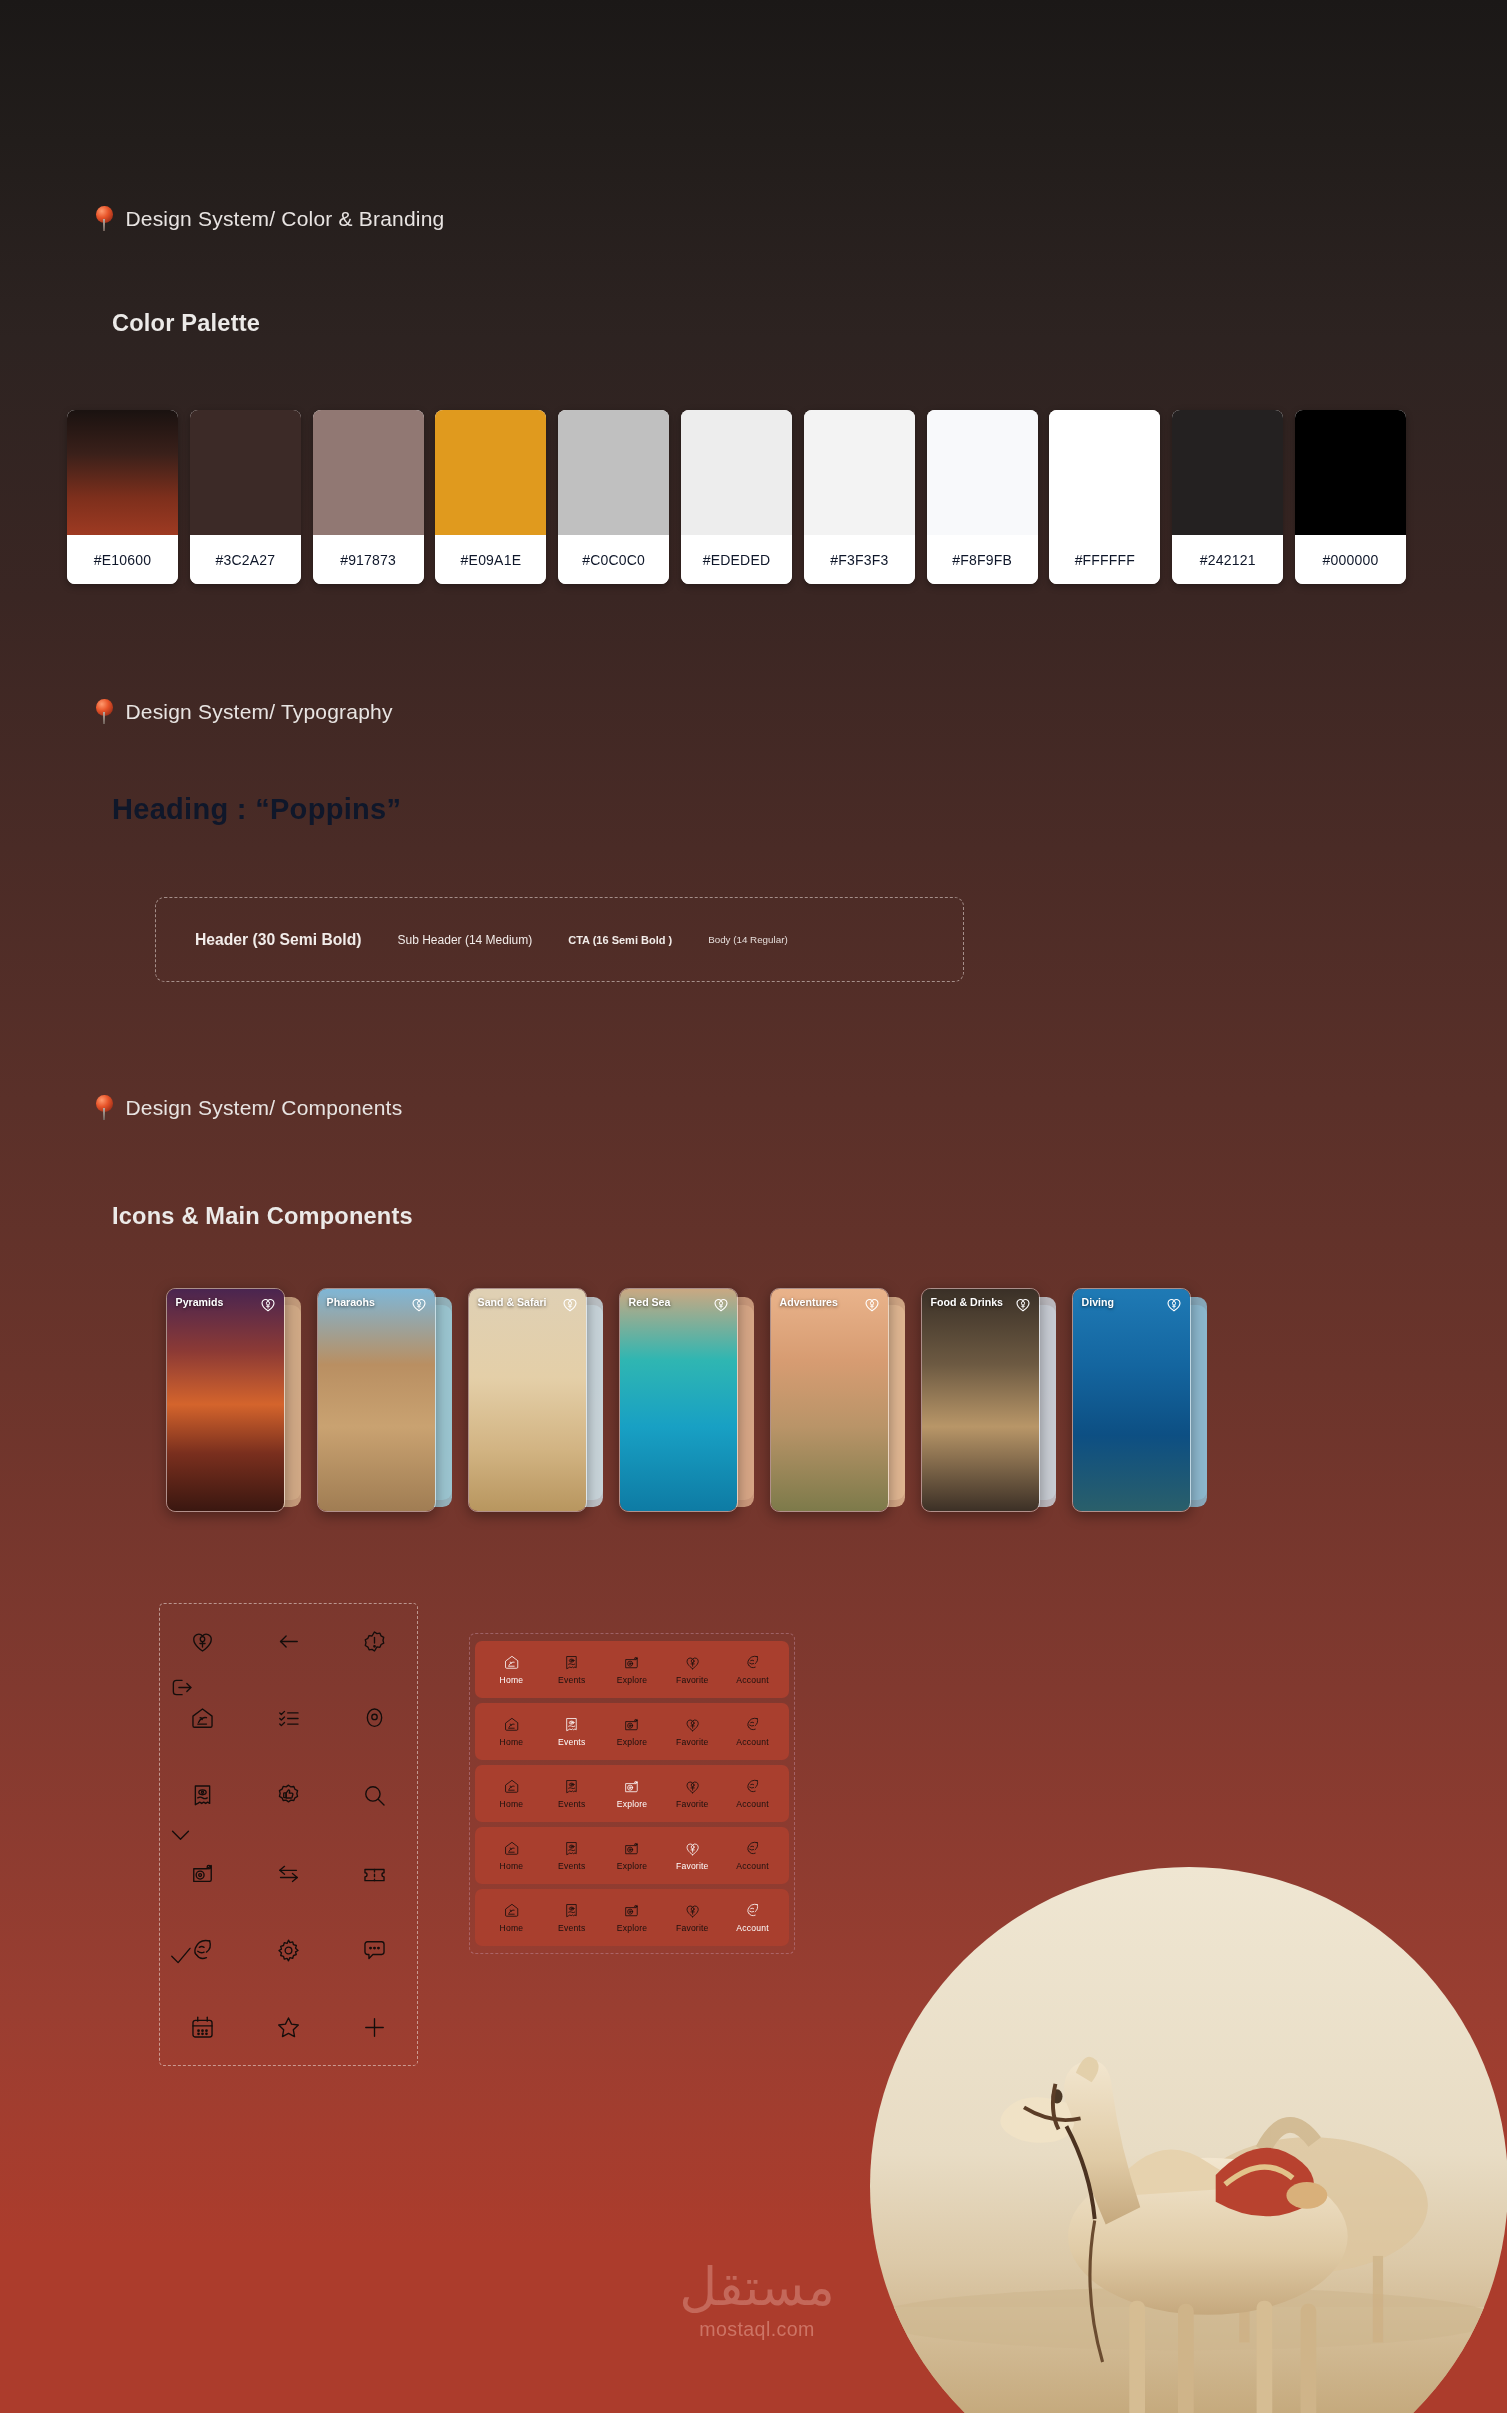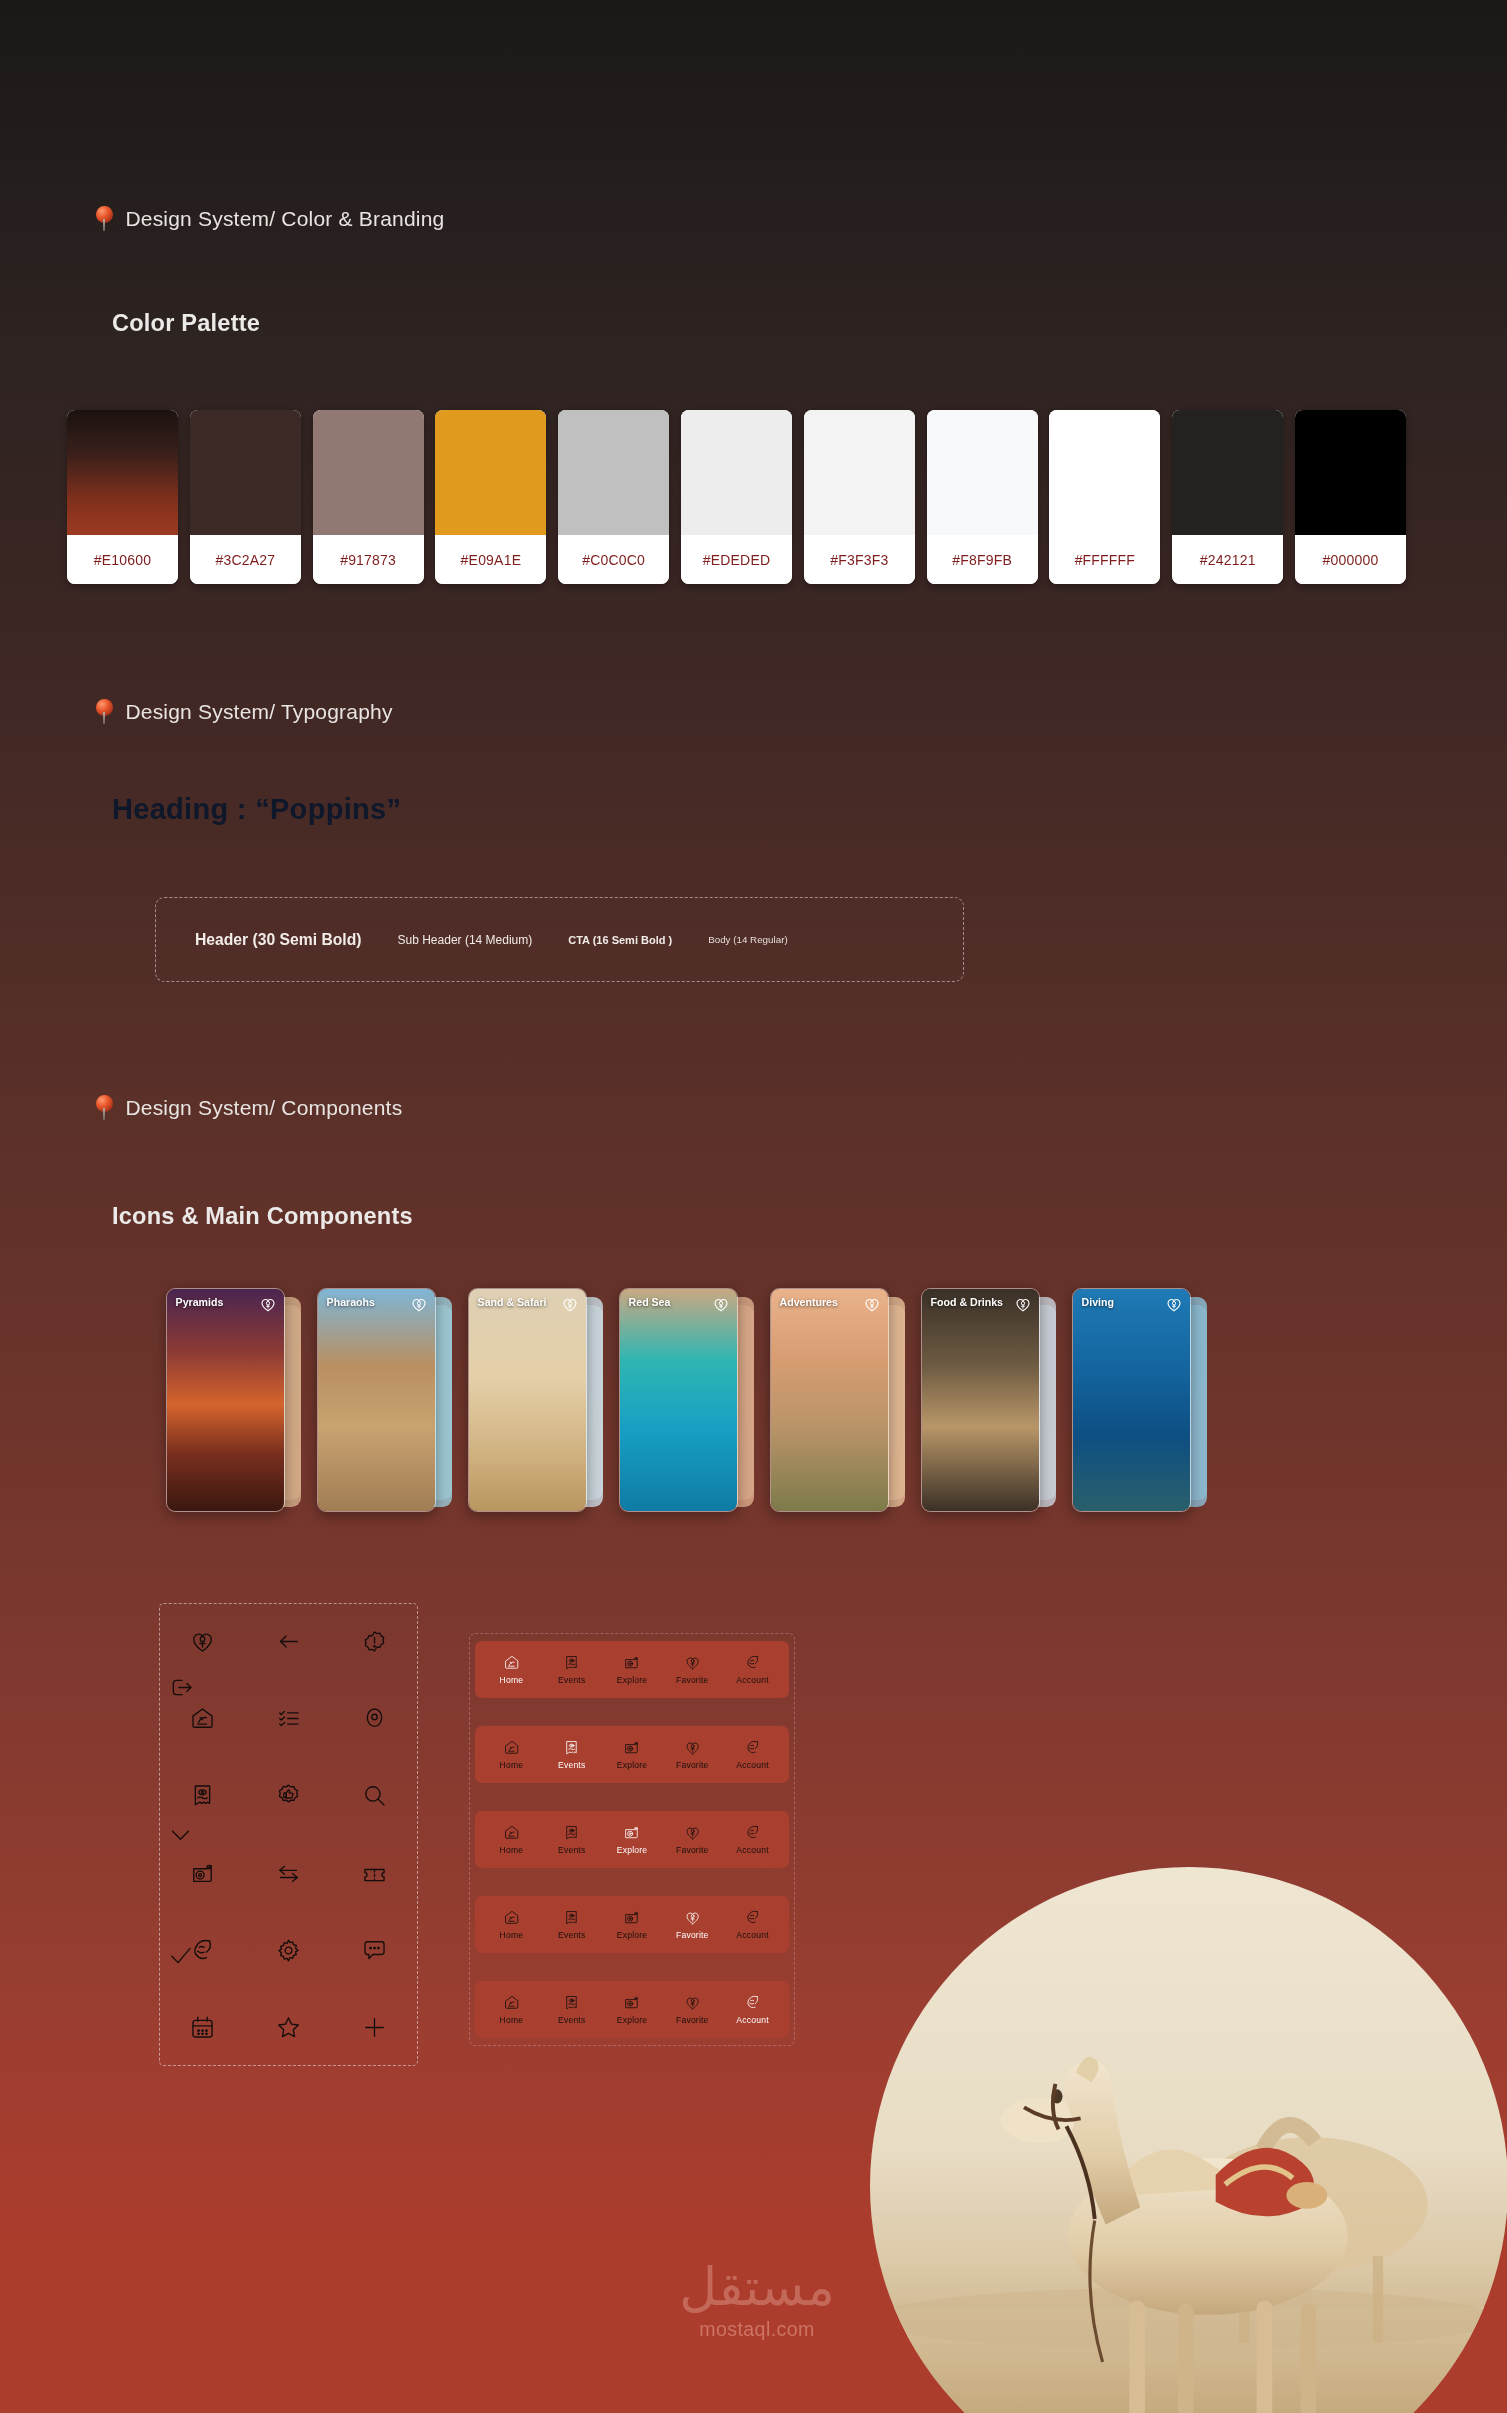--- a/index.html
+++ b/index.html
@@ -25,21 +25,21 @@
   .sec-title { font-size: 21px; font-weight: 400; color: #e8e4e2; letter-spacing: 0.2px; }
   .sub-title { font-size: 23.6px; font-weight: 700; color: #eceae8; letter-spacing: 0.2px; }
 
   
   .palette { display: flex; gap: 11.8px; }
   .sw { width: 111px; height: 174px; border-radius: 7.9px; overflow: hidden;
         background: #fff; display: flex; flex-direction: column;
         box-shadow: 0 2.4px 7.9px rgba(0,0,0,.30); }
   .sw-color { flex: 1 1 auto; }
   .sw-label { height: 49px; display: flex; align-items: center; justify-content: center;
-        font-size: 14px; color: #7f1d1d; letter-spacing: 0.2px; background: #fff;
+        font-size: 14px; color: #0f172a; letter-spacing: 0.2px; background: #fff;
         font-family: "Liberation Sans", sans-serif; }
 
   
   .type-head { font-size: 29px; font-weight: 700; color: #0f172a; letter-spacing: 0.3px; }
   .spec-box { width: 809px; height: 85px; border: 1.6px dashed rgba(235,225,220,.55);
     border-radius: 9.4px; display: flex; align-items: center; padding: 0 39px; gap: 36px; }
   .spec-item { color: #f2ece9; white-space: nowrap; }
   .spec-1 { font-size: 15.7px; font-weight: 700; }
   .spec-2 { font-size: 12px; font-weight: 500; }
   .spec-3 { font-size: 11px; font-weight: 700; }
@@ -69,21 +69,21 @@
   .ico { width: 27px; height: 27px; display: block; }
   .ico path, .ico circle, .ico line, .ico polyline, .ico rect, .ico polygon, .ico ellipse {
     stroke: #140d0b; stroke-width: 1.7; fill: none; stroke-linecap: round; stroke-linejoin: round; }
   .side-icons { position: absolute; left: 265px; top: 0; width: 63px; height: 463px; }
   .side-icons .si { position: absolute; left: 7.9px; }
 
   
   .nav-panel { position: relative; width: 314px; }
   .nav-dash { position: absolute; inset: -7.9px -6.3px; border: 1.6px dashed rgba(200,150,170,.45);
     border-radius: 6.3px; }
-  .nav-list { position: relative; display: flex; flex-direction: column; gap: 28px; }
+  .nav-list { position: relative; display: flex; flex-direction: column; gap: 5px; }
   .navbar { background: #a93f2e; border-radius: 7px; height: 57px;
     display: flex; align-items: center; justify-content: space-around; padding: 0 6.3px; }
   .nav-item { display: flex; flex-direction: column; align-items: center; gap: 3.1px; width: 55px; }
   .nav-ico { width: 17.3px; height: 17.3px; }
   .nav-ico path, .nav-ico circle, .nav-ico line, .nav-ico polyline, .nav-ico rect, .nav-ico ellipse {
     stroke: #150e0c; stroke-width: 1.6; fill: none; stroke-linecap: round; stroke-linejoin: round; }
   .nav-item.active .nav-ico path, .nav-item.active .nav-ico circle,
   .nav-item.active .nav-ico line, .nav-item.active .nav-ico polyline,
   .nav-item.active .nav-ico rect, .nav-item.active .nav-ico ellipse { stroke: #ffffff; }
   .nav-label { font-size: 8.6px; color: #1a100e; letter-spacing: 0.2px; }

